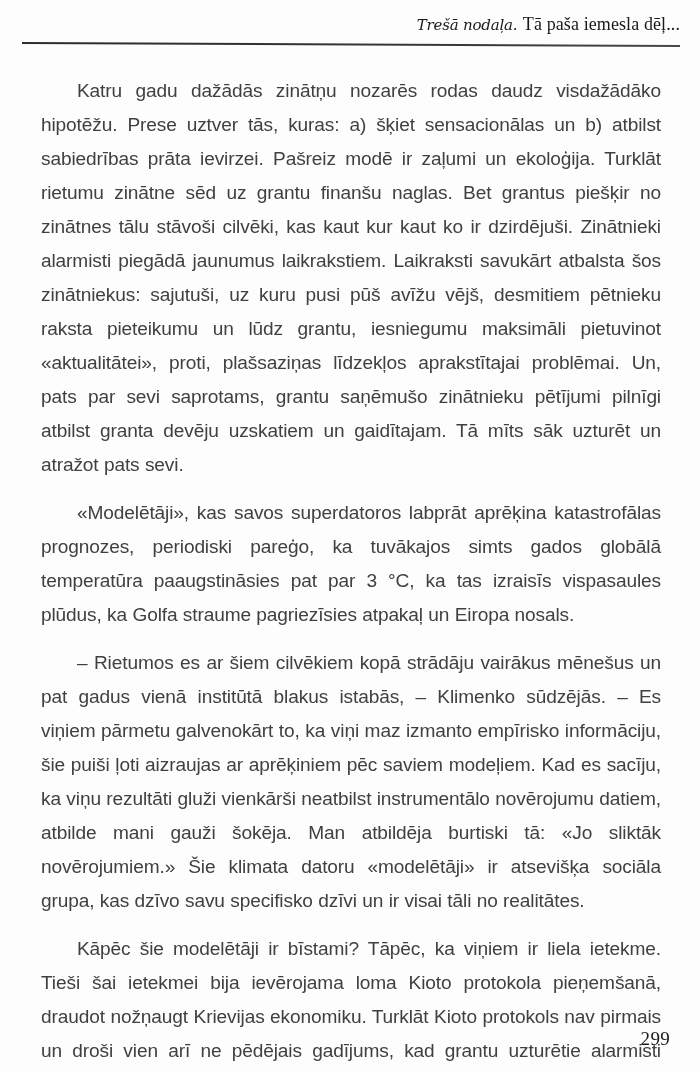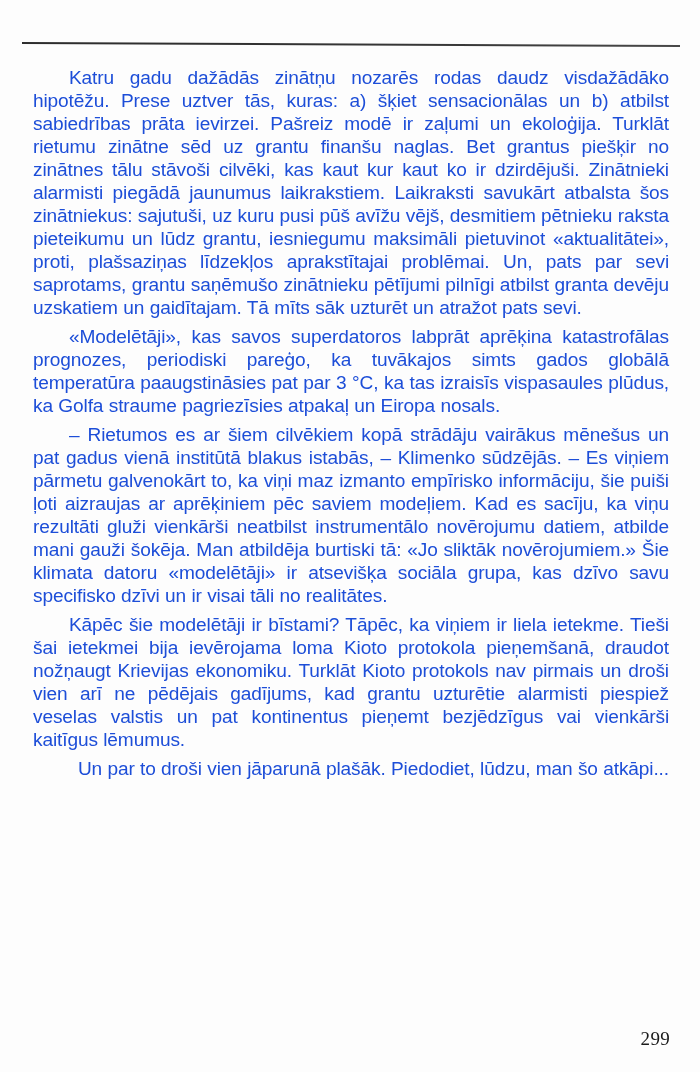--- a/index.html
+++ b/index.html
@@ -66,29 +66,29 @@
   }
 
   
   .body-text {
     position: absolute;
     top: 60px;
     left: 27px;
     width: 648px;
   }
   .body-text p {
-    margin: 6px;
+    margin: 14px;
     text-align: justify;
     text-justify: inter-word;
     font-size: 19.1px;
-    line-height: 23px;
+    line-height: 34px;
     letter-spacing: -0.12px;
     word-spacing: 0.2px;
     text-indent: 36px;
-    color: #1d4ed8;
+    color: #404040;
   }
   .body-text p:last-child {
     text-align: right;
   }
 
   
   .folio {
     position: absolute;
     left: 0;
     right: 30px;
@@ -98,20 +98,24 @@
     font-size: 19px;
     color: #1b1b1b;
     letter-spacing: 0.3px;
   }
 </style>
 </head>
 <body>
 
 <div class="page">
 
+  <div class="running-head">
+    <span class="chapter-label">Trešā nodaļa.</span>
+    <span class="head-title">Tā paša iemesla dēļ...</span>
+  </div>
 
   <div class="head-rule"></div>
 
   <div class="body-text">
     <p>Katru gadu dažādās zinātņu nozarēs rodas daudz visdažādāko hipotēžu. Prese uztver tās, kuras: a) šķiet sensacionālas un b) atbilst sabiedrības prāta ievirzei. Pašreiz modē ir zaļumi un ekoloģija. Turklāt rietumu zinātne sēd uz grantu finanšu naglas. Bet grantus piešķir no zinātnes tālu stāvoši cilvēki, kas kaut kur kaut ko ir dzirdējuši. Zinātnieki alarmisti piegādā jaunumus laikrakstiem. Laikraksti savukārt atbalsta šos zinātniekus: sajutuši, uz kuru pusi pūš avīžu vējš, desmitiem pētnieku raksta pieteikumu un lūdz grantu, iesniegumu maksimāli pietuvinot «aktualitātei», proti, plašsaziņas līdzekļos aprakstītajai problēmai. Un, pats par sevi saprotams, grantu saņēmušo zinātnieku pētījumi pilnīgi atbilst granta devēju uzskatiem un gaidītajam. Tā mīts sāk uzturēt un atražot pats sevi.</p>
     <p>«Modelētāji», kas savos superdatoros labprāt aprēķina katastrofālas prognozes, periodiski pareģo, ka tuvākajos simts gados globālā temperatūra paaugstināsies pat par 3 °C, ka tas izraisīs vispasaules plūdus, ka Golfa straume pagriezīsies atpakaļ un Eiropa nosals.</p>
     <p>– Rietumos es ar šiem cilvēkiem kopā strādāju vairākus mēnešus un pat gadus vienā institūtā blakus istabās, – Klimenko sūdzējās. – Es viņiem pārmetu galvenokārt to, ka viņi maz izmanto empīrisko informāciju, šie puiši ļoti aizraujas ar aprēķiniem pēc saviem modeļiem. Kad es sacīju, ka viņu rezultāti gluži vienkārši neatbilst instrumentālo novērojumu datiem, atbilde mani gauži šokēja. Man atbildēja burtiski tā: «Jo sliktāk novērojumiem.» Šie klimata datoru «modelētāji» ir atsevišķa sociāla grupa, kas dzīvo savu specifisko dzīvi un ir visai tāli no realitātes.</p>
     <p>Kāpēc šie modelētāji ir bīstami? Tāpēc, ka viņiem ir liela ietekme. Tieši šai ietekmei bija ievērojama loma Kioto protokola pieņemšanā, draudot nožņaugt Krievijas ekonomiku. Turklāt Kioto protokols nav pirmais un droši vien arī ne pēdējais gadījums, kad grantu uzturētie alarmisti piespiež veselas valstis un pat kontinentus pieņemt bezjēdzīgus vai vienkārši kaitīgus lēmumus.</p>
     <p>Un par to droši vien jāparunā plašāk. Piedodiet, lūdzu, man šo atkāpi...</p>
   </div>

